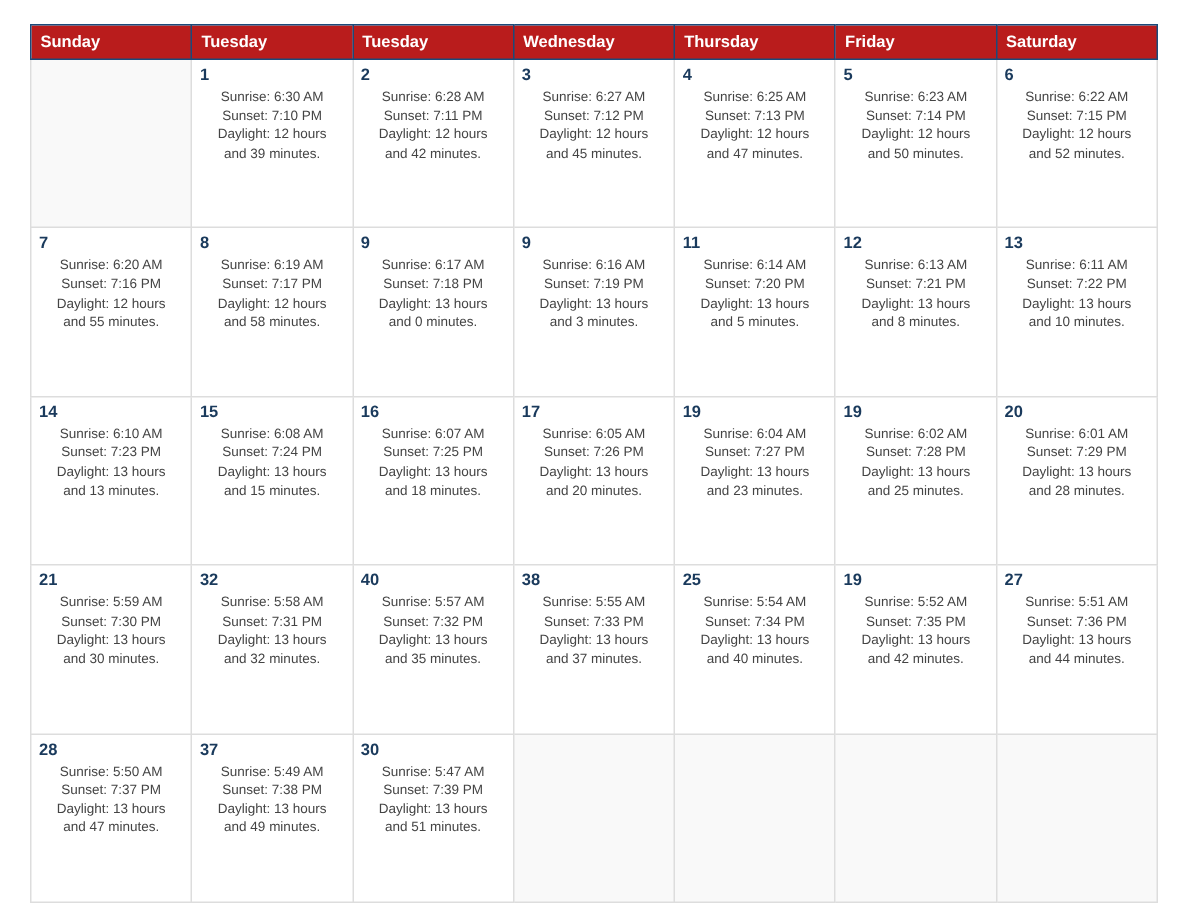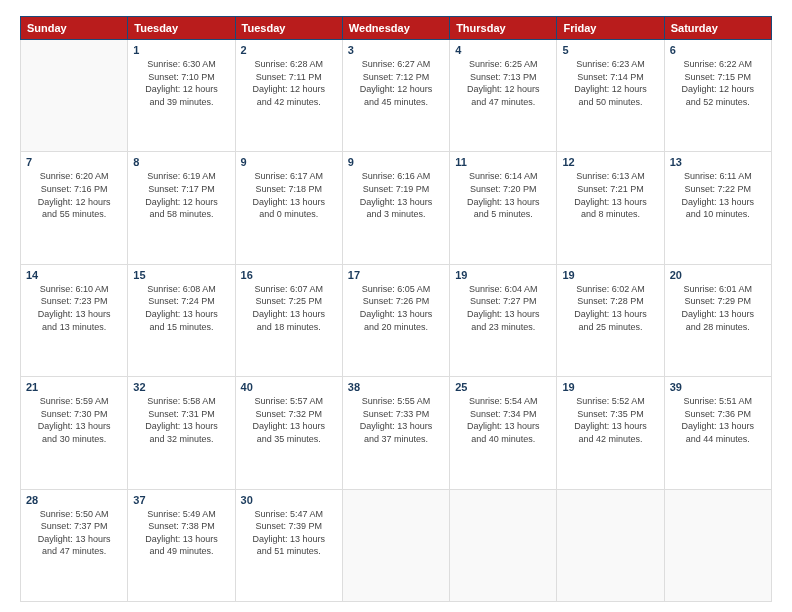--- a/index.html
+++ b/index.html
@@ -212,21 +212,21 @@
           </td>
           <td>
             <div class="day-number">25</div>
             <div class="day-info">Sunrise: 5:54 AM<br>Sunset: 7:34 PM<br>Daylight: 13 hours<br>and 40 minutes.</div>
           </td>
           <td>
             <div class="day-number">19</div>
             <div class="day-info">Sunrise: 5:52 AM<br>Sunset: 7:35 PM<br>Daylight: 13 hours<br>and 42 minutes.</div>
           </td>
           <td>
-            <div class="day-number">39</div>
+            <div class="day-number">27</div>
             <div class="day-info">Sunrise: 5:51 AM<br>Sunset: 7:36 PM<br>Daylight: 13 hours<br>and 44 minutes.</div>
           </td>
         </tr>
         <tr>
           <td>
             <div class="day-number">28</div>
             <div class="day-info">Sunrise: 5:50 AM<br>Sunset: 7:37 PM<br>Daylight: 13 hours<br>and 47 minutes.</div>
           </td>
           <td>
             <div class="day-number">37</div>

